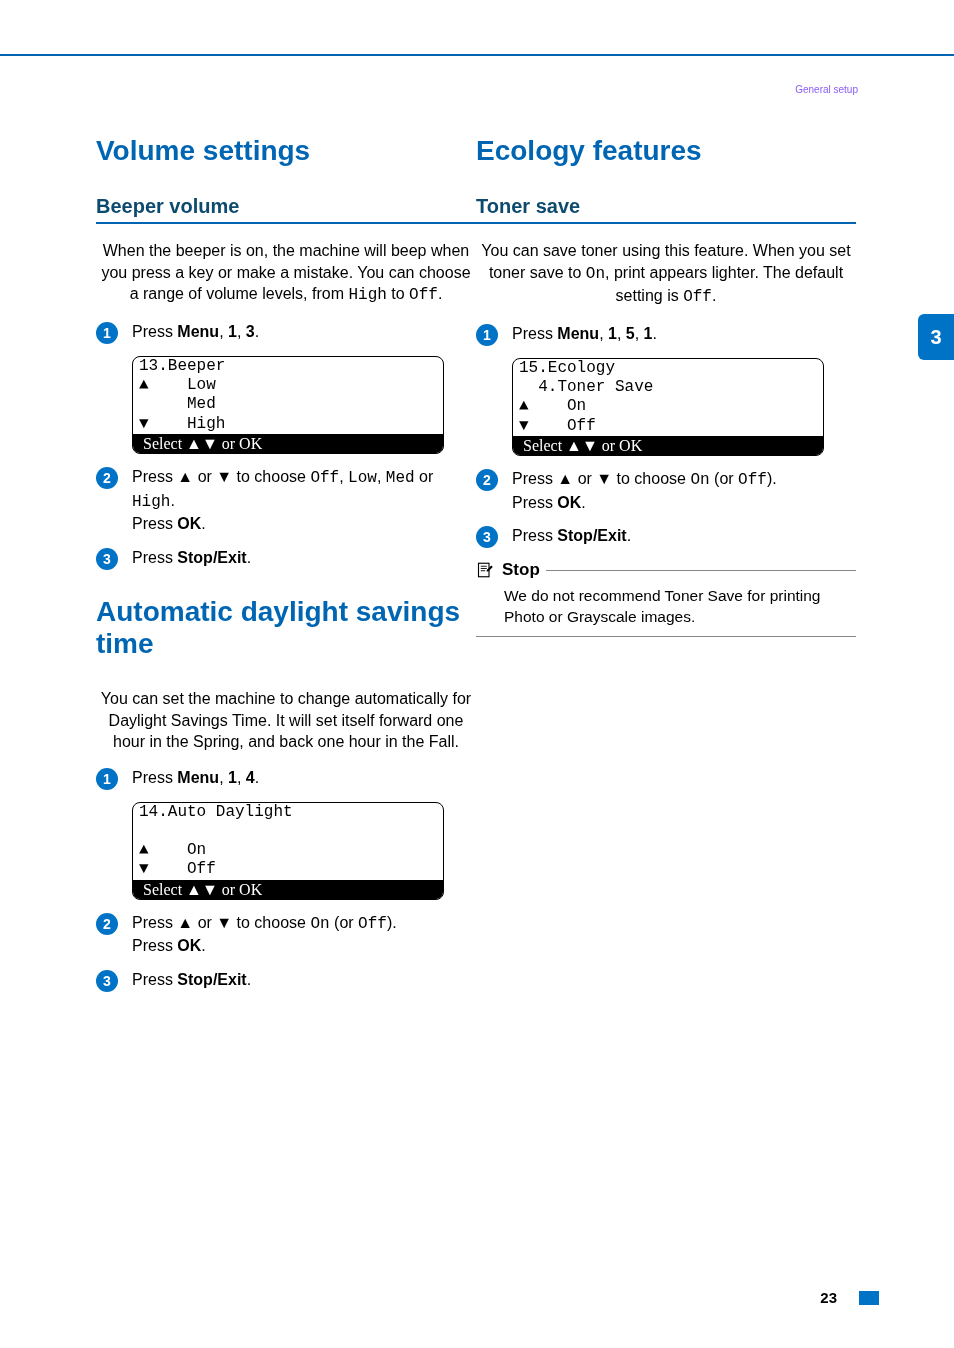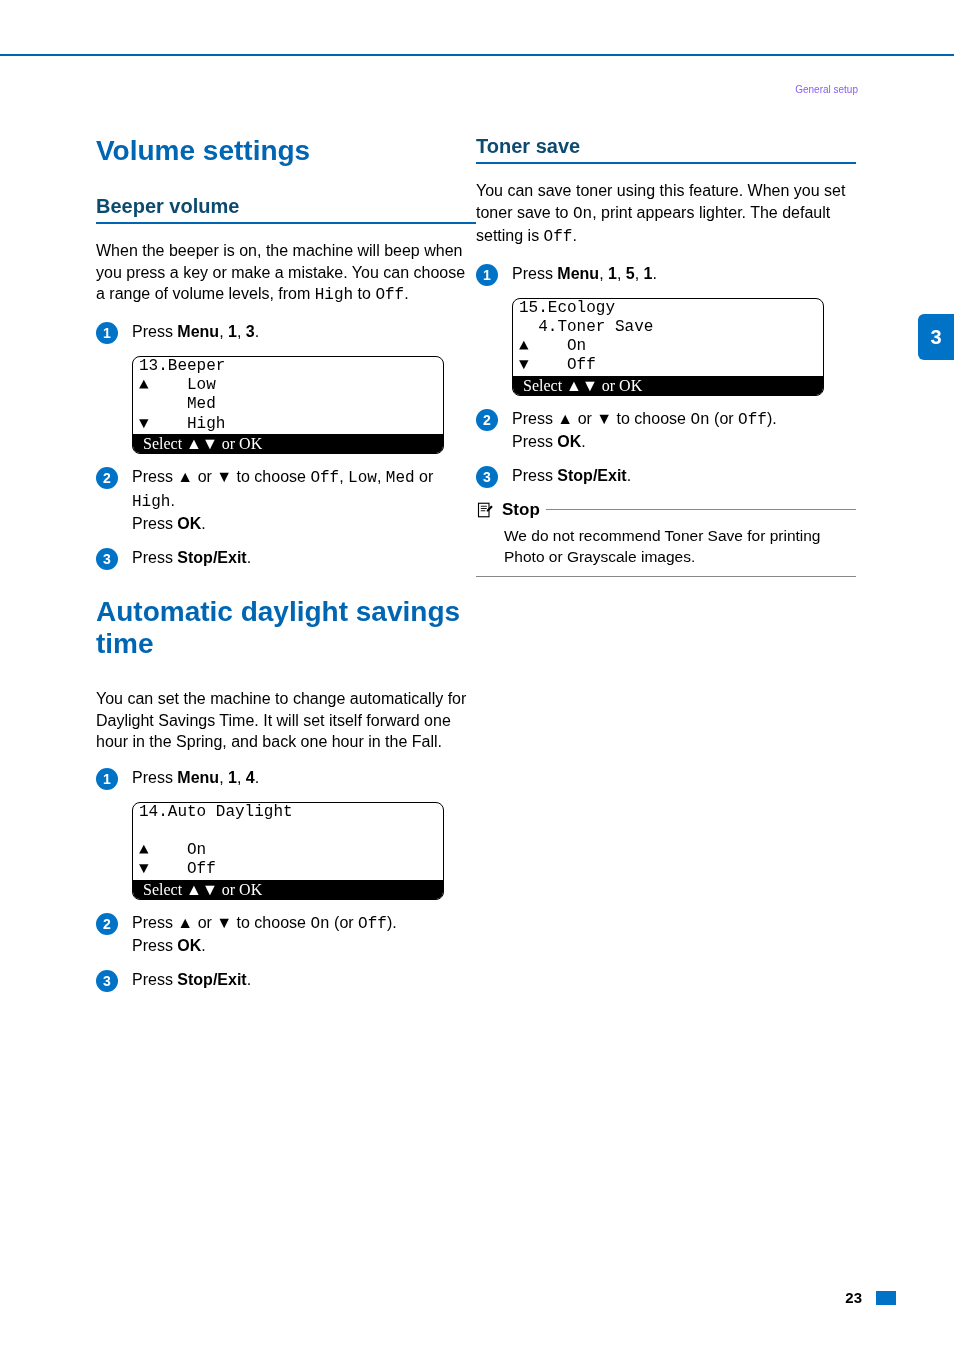--- a/index.html
+++ b/index.html
@@ -50,20 +50,21 @@
     font-weight: bold;
     color: #0c4a6e;
     padding-bottom: 4px;
     border-bottom: 2px solid #0066b3;
     margin-bottom: 16px;
   }
   p {
     font-size: 16px;
     line-height: 1.35;
     margin-bottom: 14px;
+    text-align: center;
   }
   .mono { font-family: "Courier New", Courier, monospace; }
   .step { display: flex; align-items: flex-start; margin-bottom: 12px; }
   .step-num {
     flex: 0 0 22px;
     width: 22px;
     height: 22px;
     border-radius: 50%;
     background: #0073c7;
     color: #fff;
@@ -129,25 +130,25 @@
     color: #fff;
     font-size: 20px;
     font-weight: bold;
     display: flex;
     align-items: center;
     justify-content: center;
     border-radius: 6px 0 0 6px;
   }
   .page-foot {
     position: absolute;
-    right: 58px;
+    right: 75px;
     bottom: 42px;
     display: flex;
     align-items: center;
-    gap: 4px;
+    gap: 12px;
   }
   .page-num { font-size: 15px; font-weight: bold; }
   .foot-bar { width: 20px; height: 14px; background: #0073c7; margin-left: 10px; }
 </style>
 </head>
 <body>
 
 <div class="top-rule"></div>
 <div class="breadcrumb">General setup</div>
 
@@ -225,20 +226,21 @@
       <div class="step-num">3</div>
       <div class="step-body">
         <span>Press </span><b>Stop/Exit</b><span>.</span>
       </div>
     </div>
 
   </div>
 
   <div class="col">
 
+    <h1>Ecology features</h1>
     <h2>Toner save</h2>
 
     <p>
       <span>You can save toner using this feature. When you set toner save to </span><span class="mono">On</span><span>, print appears lighter. The default setting is </span><span class="mono">Off</span><span>.</span>
     </p>
 
     <div class="step">
       <div class="step-num">1</div>
       <div class="step-body">
         <span>Press </span><b>Menu</b><span>, </span><b>1</b><span>, </span><b>5</b><span>, </span><b>1</b><span>.</span>

